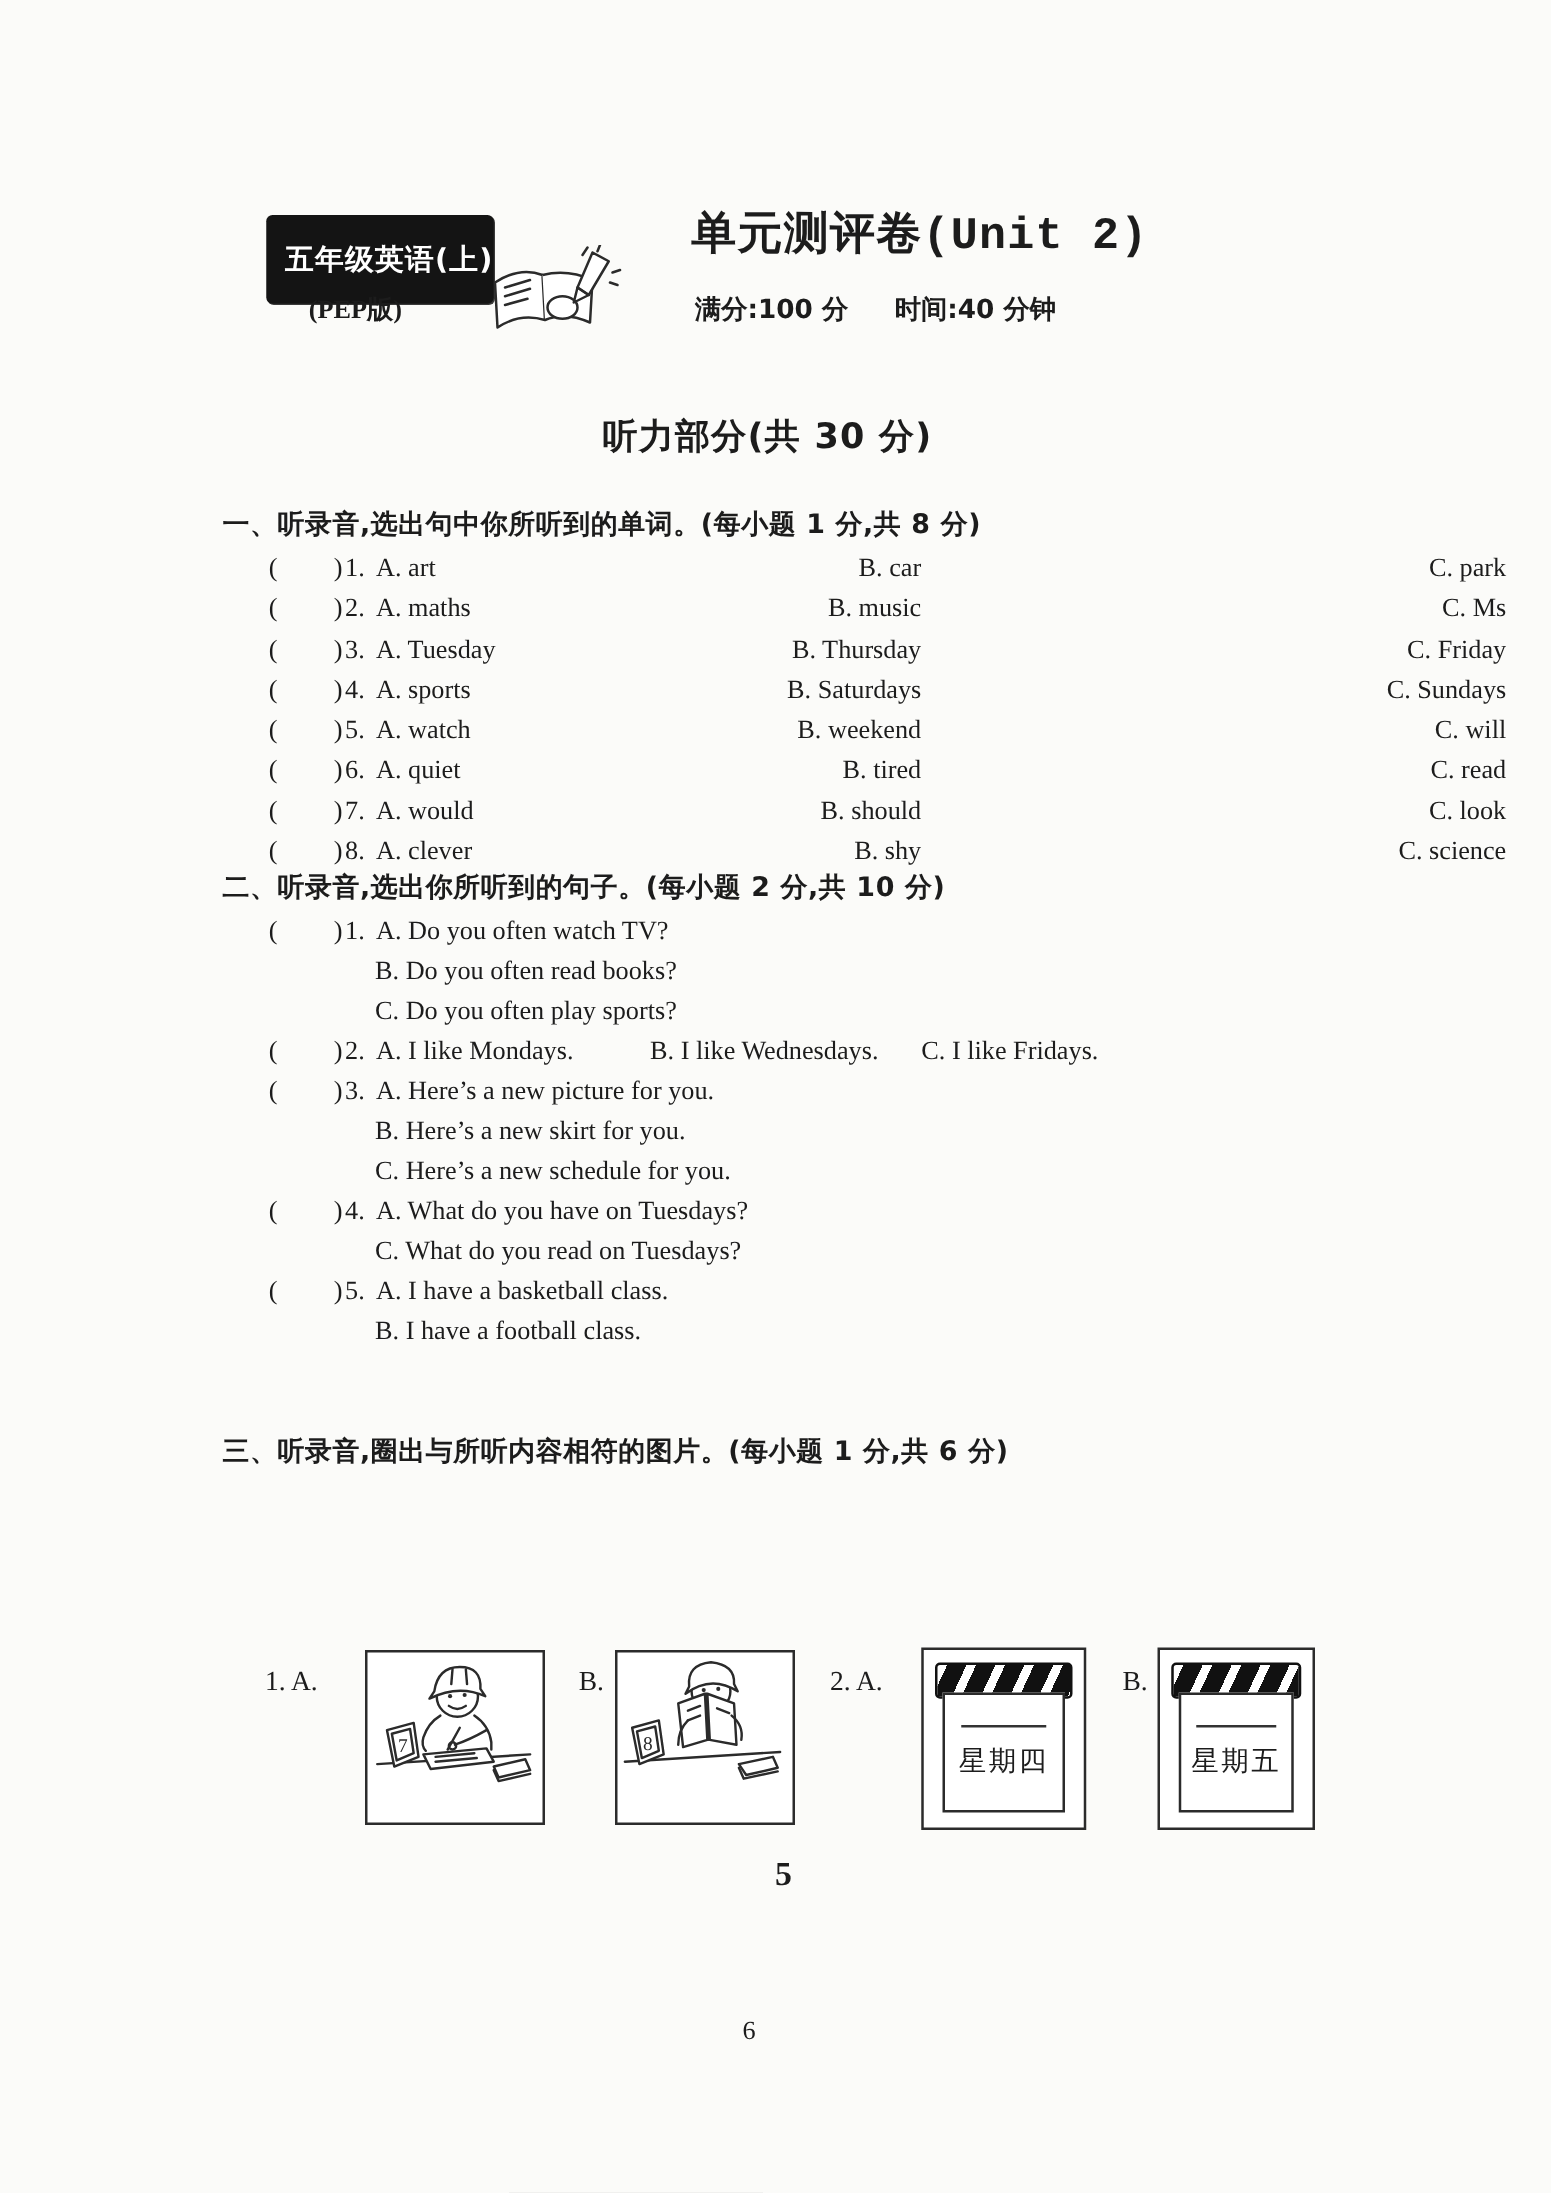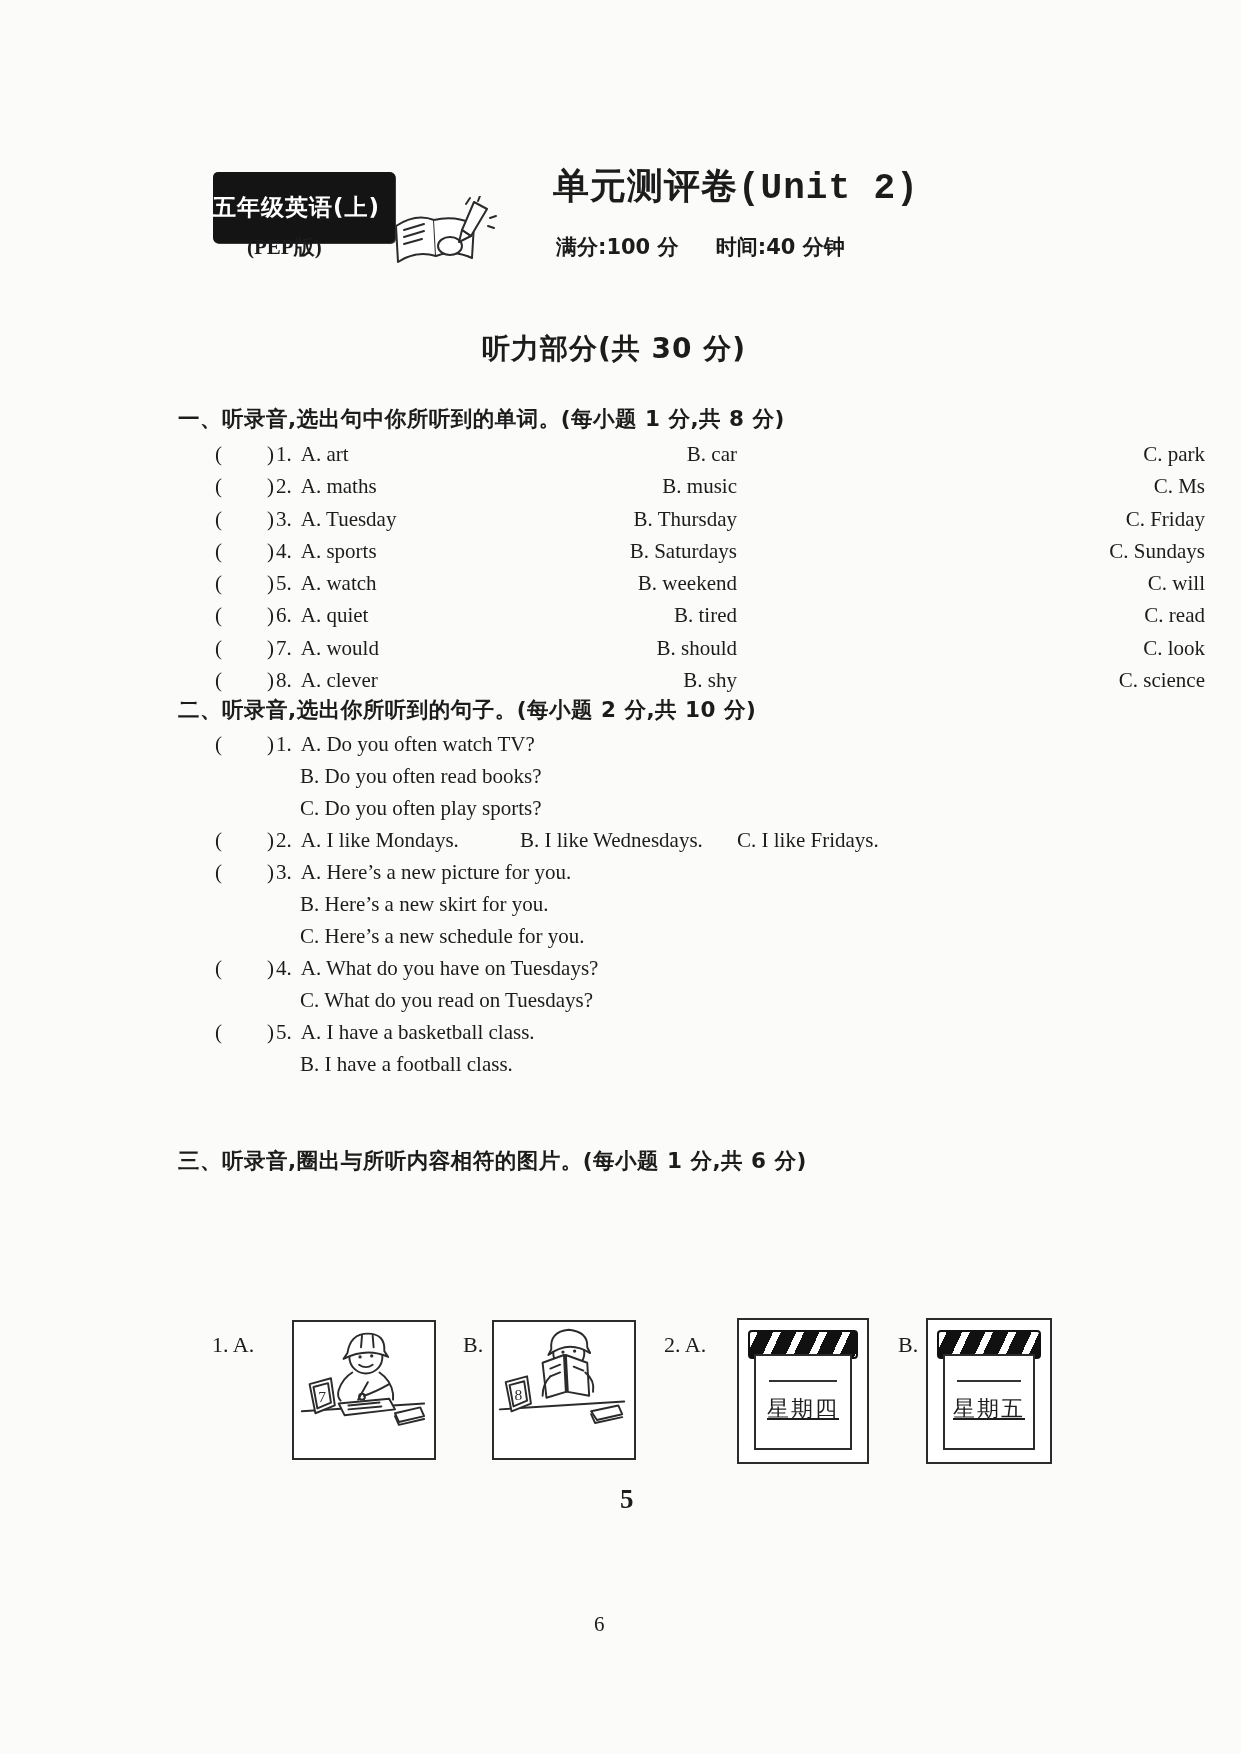--- a/index.html
+++ b/index.html
@@ -6,21 +6,21 @@
   .page{
     position:relative;width:1241px;height:1754px;margin:0 auto;
     background:#fbfbf9;color:#1c1c1c;overflow:hidden;
     font-family:"Liberation Serif","DejaVu Serif",serif;
   }
   .cn{font-family:"DejaVu Sans","Liberation Sans",sans-serif;}
 
   
   .badge{
     position:absolute;left:213px;top:172px;width:182px;height:71px;
-    background:#141414;border-radius:5px;display:flex;align-items:center;justify-content:flex-start;
+    background:#141414;border-radius:5px;display:flex;align-items:center;justify-content:flex-end;
     box-shadow:1px 1px 0 #3a3a3a;
   }
   .badge span{color:#fff;font-weight:bold;font-size:23px;letter-spacing:1px;}
   .pep{position:absolute;left:247px;top:233px;font-size:21px;font-weight:bold;}
   .bookart{position:absolute;left:386px;top:196px;}
   .title{position:absolute;left:553px;top:162px;margin:0;font-size:36px;font-weight:bold;letter-spacing:1px;font-family:Liberation Mono, monospace;}
   .meta{position:absolute;left:556px;top:233px;font-size:21px;font-weight:bold;}
   .meta .t2{margin-left:30px;}
 
   
@@ -54,21 +54,21 @@
   }
   .calbox{
     position:absolute;top:1318px;height:142px;
     border:2px solid #2b2b2b;background:#fff;
   }
   .cal-bar{
     position:absolute;left:9px;right:9px;top:10px;height:25px;
     border:2px solid #111;border-radius:4px;
     background:repeating-linear-gradient(115deg,#fff 0 7px,#111 7px 21px);
   }
-  .cal-page{position:absolute;left:15px;right:15px;top:34px;bottom:12px;border:2px solid #2b2b2b;background:#fff;text-decoration:underline;}
+  .cal-page{position:absolute;left:15px;right:15px;top:34px;bottom:12px;border:2px solid #2b2b2b;background:#fff;}
   .cal-line{margin:24px auto 0;width:72%;border-top:2px solid #333;}
   .cal-day{margin-top:12px;text-align:center;font-size:22px;letter-spacing:2px;font-family:"DejaVu Serif",serif;}
 
   
   .pg-top{position:absolute;left:620px;top:1484px;font-size:27px;font-weight:bold;}
   .pg-bottom{position:absolute;left:594px;top:1612px;font-size:21px;}
 
   svg{display:block;}
   .ink{stroke:#2b2b2b;stroke-width:2;fill:none;stroke-linecap:round;stroke-linejoin:round;}
   .inkfill{stroke:#2b2b2b;stroke-width:2;fill:#fff;stroke-linejoin:round;}

